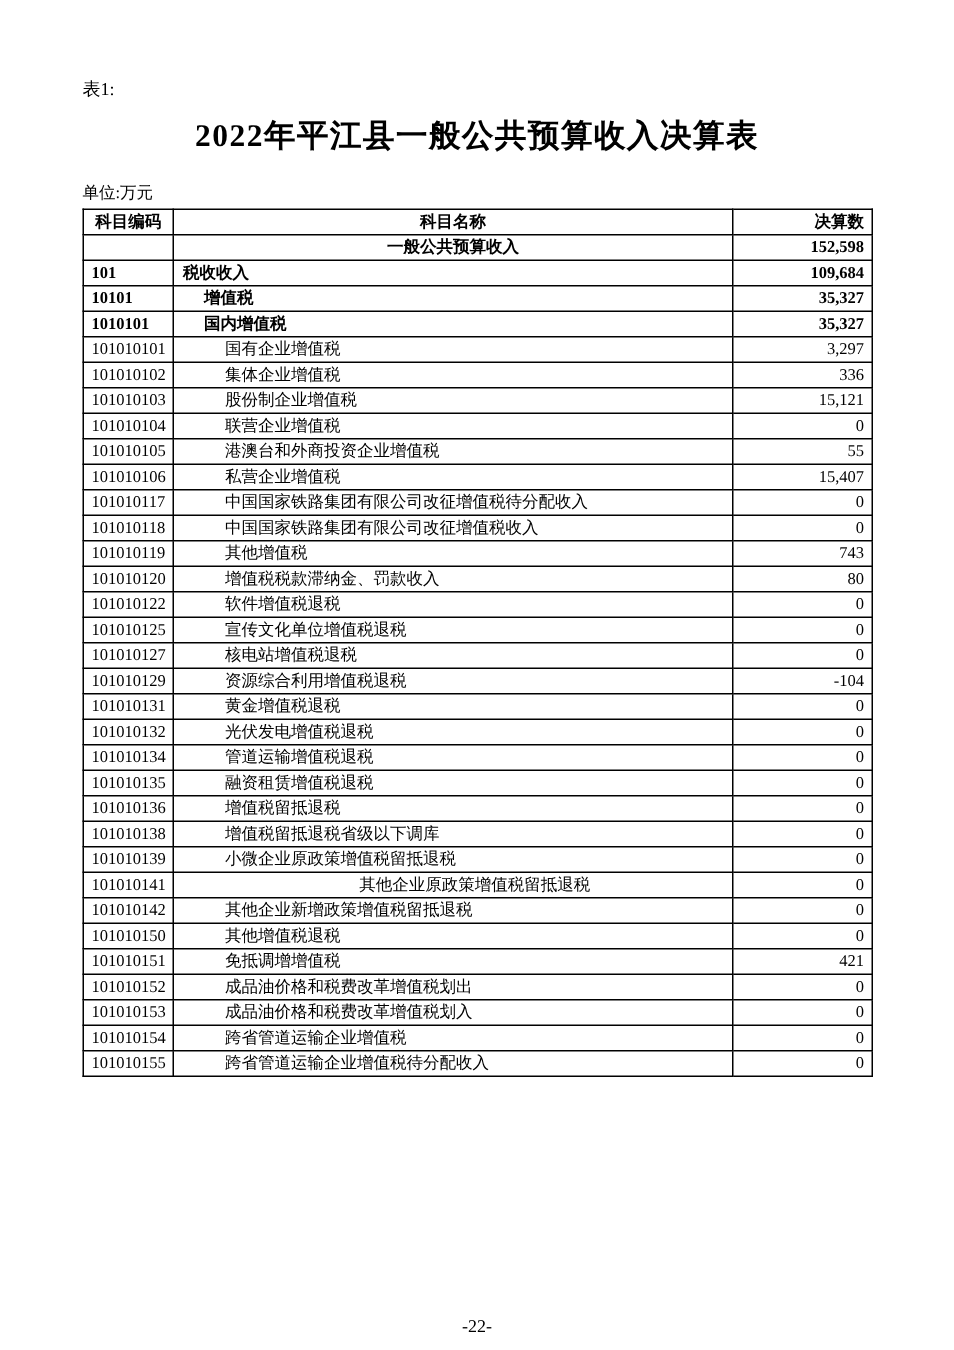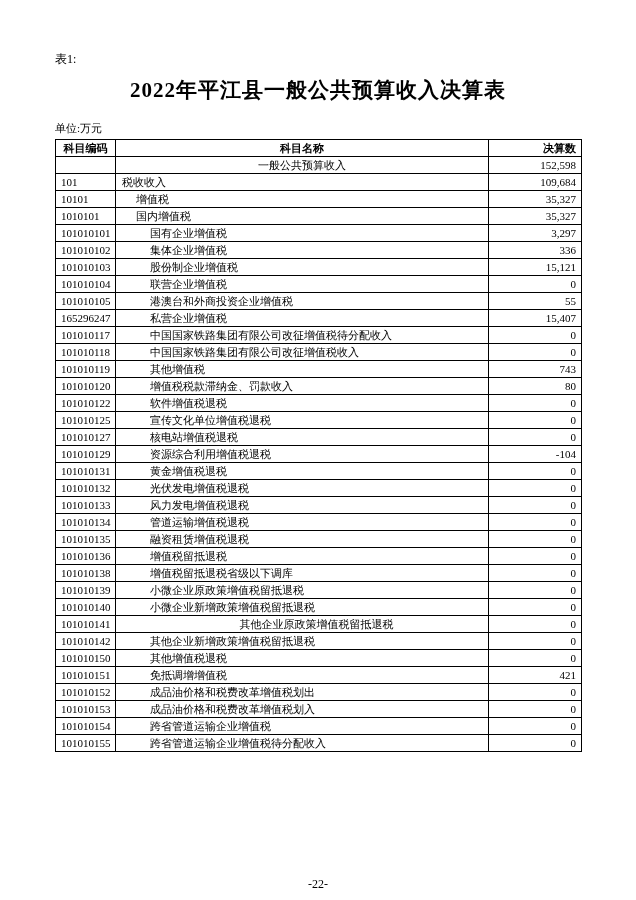--- a/index.html
+++ b/index.html
@@ -68,21 +68,21 @@
     text-align: left;
   }
   td.name-cell.center {
     text-align: center;
   }
   td.num-cell {
     text-align: right;
     padding-right: 6px;
   }
   tr.bold td {
-    font-weight: normal;
+    font-weight: bold;
   }
   .page-number {
     position: absolute;
     left: 0;
     bottom: 8px;
     width: 100%;
     text-align: center;
     font-size: 12px;
   }
 </style>
@@ -150,21 +150,21 @@
           <td class="code-cell">101010104</td>
           <td class="name-cell" style="padding-left: 34px;">联营企业增值税</td>
           <td class="num-cell">0</td>
         </tr>
         <tr>
           <td class="code-cell">101010105</td>
           <td class="name-cell" style="padding-left: 34px;">港澳台和外商投资企业增值税</td>
           <td class="num-cell">55</td>
         </tr>
         <tr>
-          <td class="code-cell">165296247</td>
+          <td class="code-cell">101010106</td>
           <td class="name-cell" style="padding-left: 34px;">私营企业增值税</td>
           <td class="num-cell">15,407</td>
         </tr>
         <tr>
           <td class="code-cell">101010117</td>
           <td class="name-cell" style="padding-left: 34px;">中国国家铁路集团有限公司改征增值税待分配收入</td>
           <td class="num-cell">0</td>
         </tr>
         <tr>
           <td class="code-cell">101010118</td>
@@ -205,25 +205,20 @@
           <td class="code-cell">101010131</td>
           <td class="name-cell" style="padding-left: 34px;">黄金增值税退税</td>
           <td class="num-cell">0</td>
         </tr>
         <tr>
           <td class="code-cell">101010132</td>
           <td class="name-cell" style="padding-left: 34px;">光伏发电增值税退税</td>
           <td class="num-cell">0</td>
         </tr>
         <tr>
-          <td class="code-cell">101010133</td>
-          <td class="name-cell" style="padding-left: 34px;">风力发电增值税退税</td>
-          <td class="num-cell">0</td>
-        </tr>
-        <tr>
           <td class="code-cell">101010134</td>
           <td class="name-cell" style="padding-left: 34px;">管道运输增值税退税</td>
           <td class="num-cell">0</td>
         </tr>
         <tr>
           <td class="code-cell">101010135</td>
           <td class="name-cell" style="padding-left: 34px;">融资租赁增值税退税</td>
           <td class="num-cell">0</td>
         </tr>
         <tr>
@@ -232,25 +227,20 @@
           <td class="num-cell">0</td>
         </tr>
         <tr>
           <td class="code-cell">101010138</td>
           <td class="name-cell" style="padding-left: 34px;">增值税留抵退税省级以下调库</td>
           <td class="num-cell">0</td>
         </tr>
         <tr>
           <td class="code-cell">101010139</td>
           <td class="name-cell" style="padding-left: 34px;">小微企业原政策增值税留抵退税</td>
-          <td class="num-cell">0</td>
-        </tr>
-        <tr>
-          <td class="code-cell">101010140</td>
-          <td class="name-cell" style="padding-left: 34px;">小微企业新增政策增值税留抵退税</td>
           <td class="num-cell">0</td>
         </tr>
         <tr>
           <td class="code-cell">101010141</td>
           <td class="name-cell" style="padding-left: 34px; text-align: center;">其他企业原政策增值税留抵退税</td>
           <td class="num-cell">0</td>
         </tr>
         <tr>
           <td class="code-cell">101010142</td>
           <td class="name-cell" style="padding-left: 34px;">其他企业新增政策增值税留抵退税</td>

